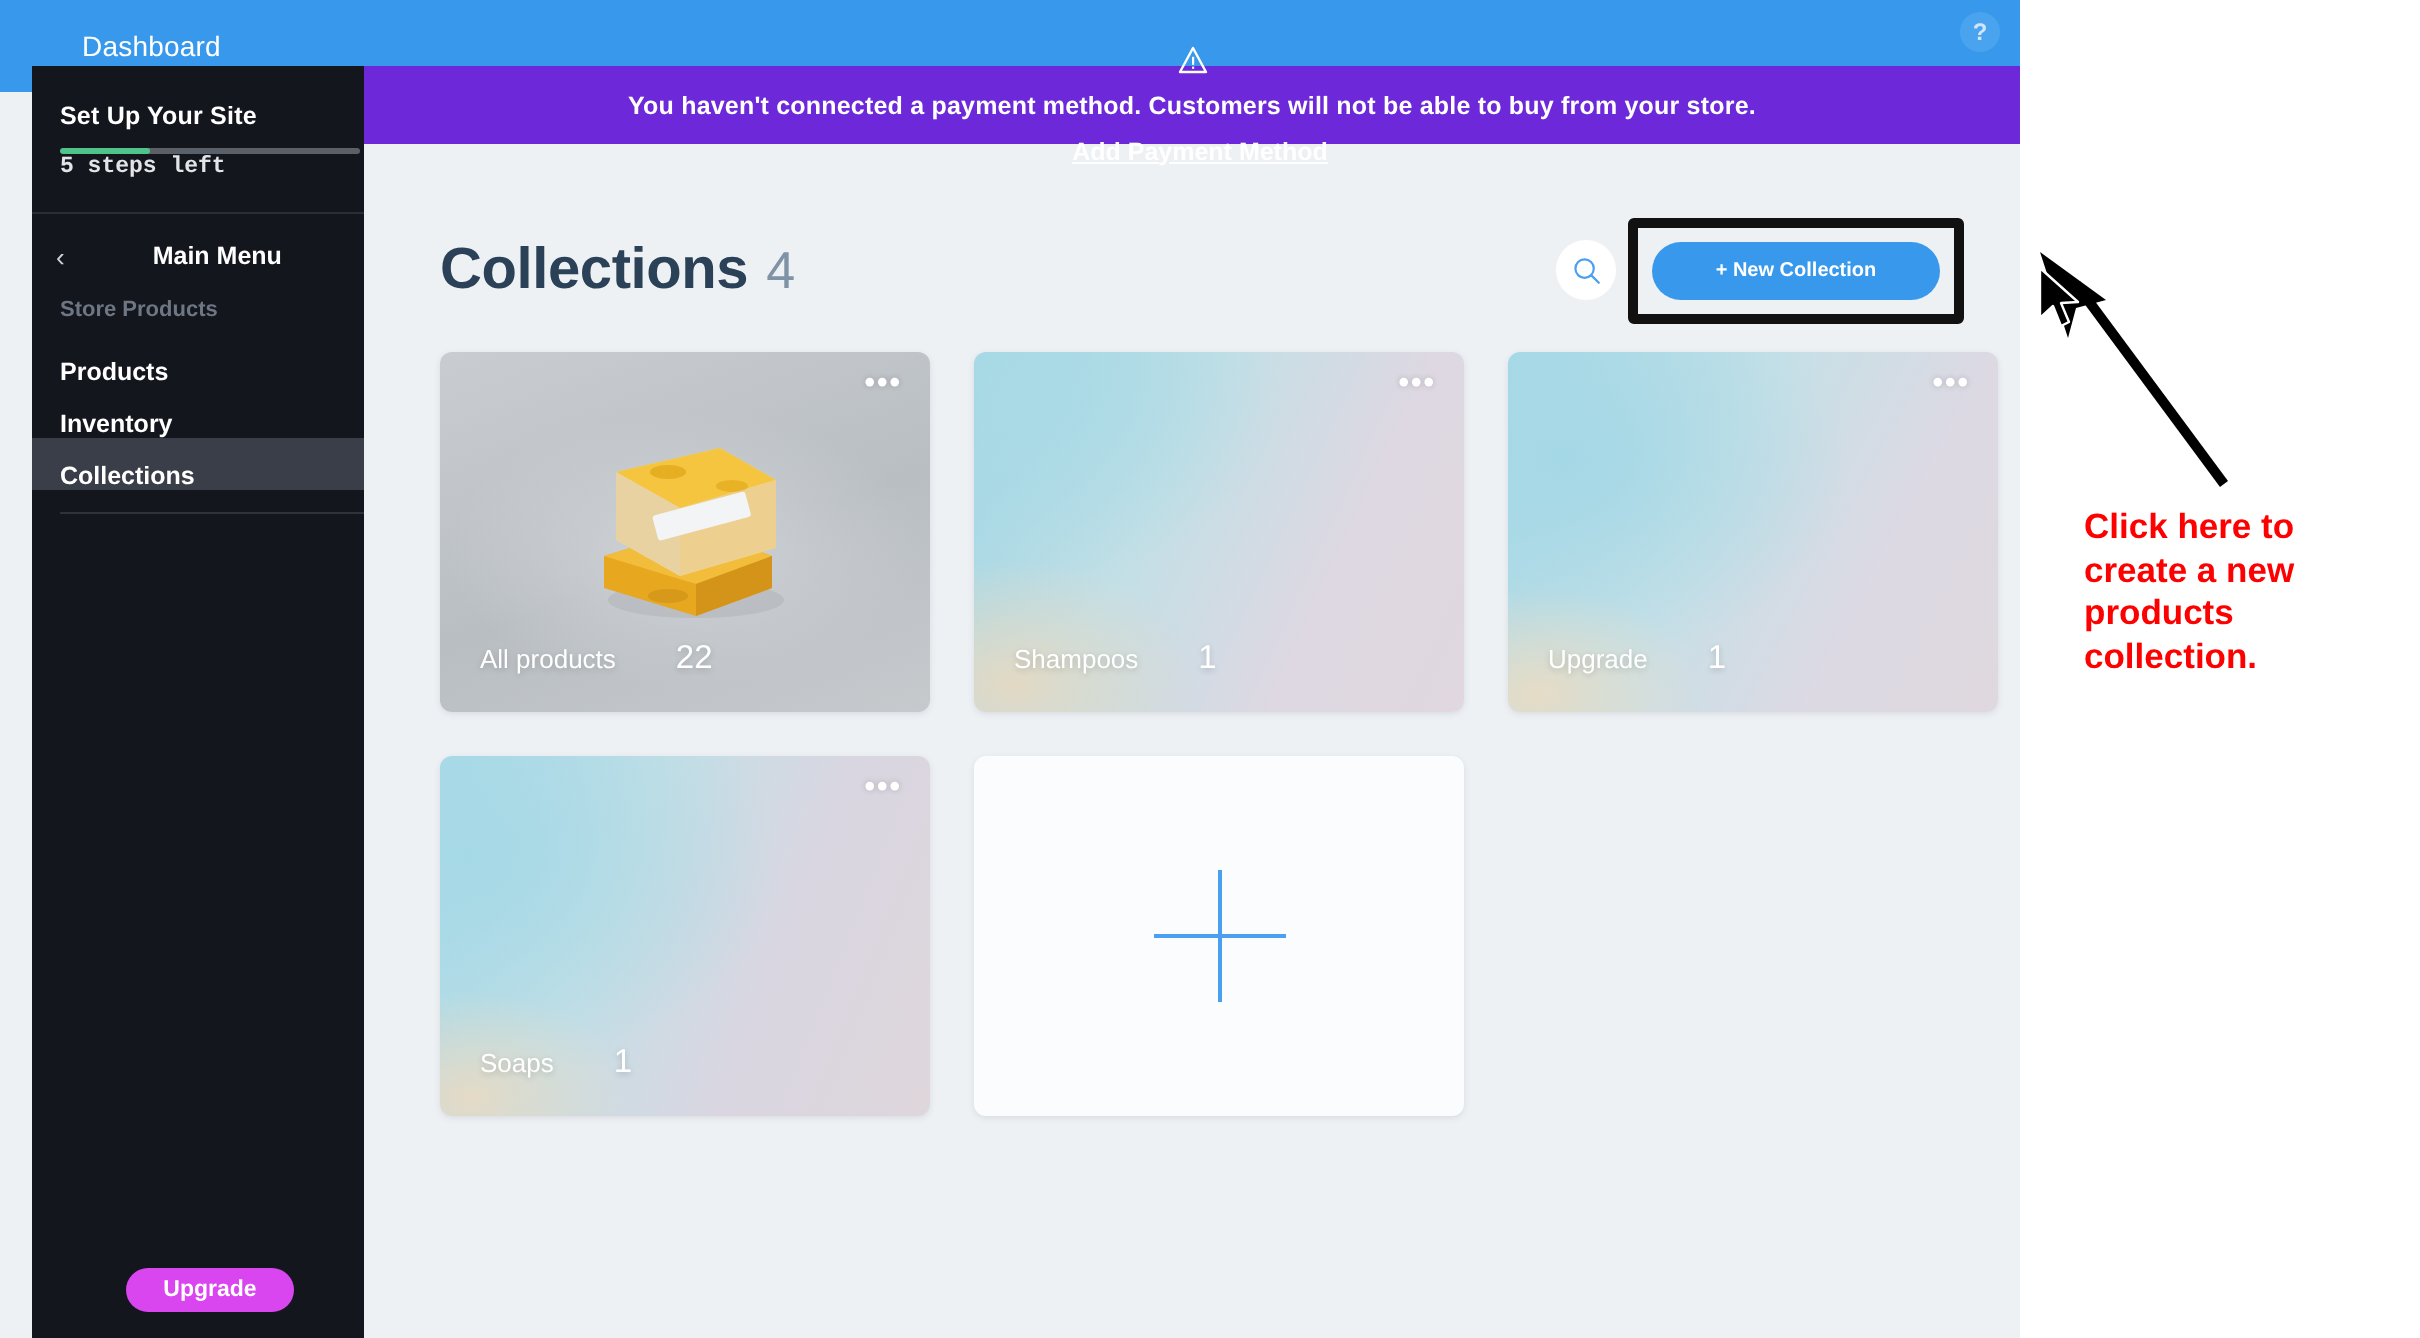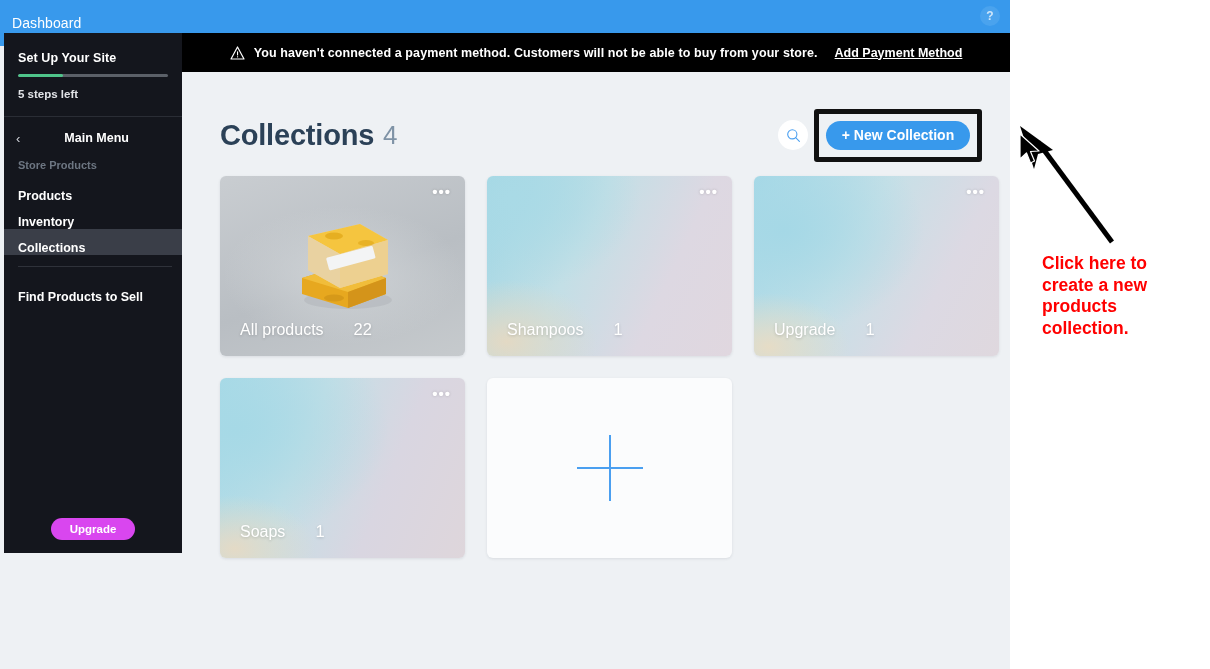--- a/index.html
+++ b/index.html
@@ -30,20 +30,21 @@
   }
 
   
   #topbar {
     position: absolute;
     left: 0; top: 0;
     width: 1010px; height: 46px;
     background: #3899ec;
     display: flex;
     align-items: center;
+    padding-left: 29px;
   }
   #topbar .title {
     color: #ffffff;
     font-size: 14px;
     font-weight: 400;
     margin-left: 12px;
     letter-spacing: .1px;
   }
   #help-btn {
     position: absolute;
@@ -56,23 +57,23 @@
     font-weight: 700;
     display: flex;
     align-items: center;
     justify-content: center;
     cursor: pointer;
   }
 
   
   #sidebar {
     position: absolute;
-    left: 4px; top: 33px;
+    left: 16px; top: 33px;
     width: 182px;
-    height: 520px;
+    height: 636px;
     background: #14161d;
   }
   .setup-block { padding: 18px 14px 16px 14px; }
   .setup-title {
     color: #ffffff;
     font-size: 12.5px;
     font-weight: 700;
     letter-spacing: .1px;
   }
   .progress-track {
@@ -82,24 +83,25 @@
     border-radius: 2px;
     overflow: hidden;
   }
   .progress-fill {
     height: 3px;
     background: #4fc48a;
     border-radius: 2px;
     width: 30%;
   }
   .setup-steps {
-    margin-top: 11px;
+    margin-top: 0;
     color: #e2e4e8;
     font-size: 11.5px;
     font-weight: 700;
+    font-family: Liberation Mono, monospace;
   }
   .sb-divider {
     height: 1px;
     background: #2a2d35;
     margin: 0;
   }
   .main-menu {
     display: flex;
     align-items: center;
     gap: 8px;
@@ -159,25 +161,26 @@
   
   #content {
     position: absolute;
     left: 182px; top: 33px;
     width: 828px; height: 636px;
     background: #eef1f4;
   }
 
   #banner {
     height: 39px;
-    background: #000000;
+    background: #6d28d9;
     display: flex;
     align-items: center;
     justify-content: center;
     gap: 9px;
+    flex-direction: column;
   }
   #banner .warn-ico {
     width: 15px; height: 14px;
     display: inline-block;
     position: relative;
   }
   #banner .warn-ico svg { display: block; }
   #banner .msg {
     color: #ffffff;
     font-size: 12.5px;
@@ -232,21 +235,21 @@
     padding: 7px;
     border: 5px solid #111111;
     border-radius: 3px;
     background: transparent;
   }
   #new-collection-btn {
     width: 144px; height: 29px;
     border-radius: 15px;
     background: #3899ec;
     color: #ffffff;
-    font-size: 14px;
+    font-size: 10px;
     font-weight: 700;
     display: flex;
     align-items: center;
     justify-content: center;
     border: none;
     cursor: pointer;
     font-family: "Liberation Sans", sans-serif;
   }
 
   
@@ -278,21 +281,21 @@
   }
   .card .cap {
     position: absolute;
     left: 20px; bottom: 17px;
     display: flex;
     align-items: baseline;
     gap: 30px;
     color: #ffffff;
     text-shadow: 0 1px 3px rgba(0,0,0,.18);
   }
-  .card .cap .nm { font-size: 16px; font-weight: 400; }
+  .card .cap .nm { font-size: 13px; font-weight: 400; }
   .card .cap .ct { font-size: 16.5px; font-weight: 400; }
 
   
   .bg-allproducts {
     background:
       radial-gradient(ellipse 70% 55% at 50% 55%, #cfd3d6 0%, rgba(207,211,214,0) 70%),
       linear-gradient(160deg, #c9cdd1 0%, #b9bec3 55%, #c6cacd 100%);
   }
   .soap-img {
     position: absolute;
@@ -400,23 +403,20 @@
       </div>
       <div class="nav-item">
         <span>Inventory</span>
       </div>
       <div class="nav-item active">
         <span>Collections</span>
       </div>
 
       <div class="nav-sep"></div>
 
-      <div class="nav-item">
-        <span>Find Products to Sell</span>
-      </div>
 
       <button id="upgrade-btn">Upgrade</button>
     </div>
 
     <div id="content">
 
       <div id="banner">
         <span class="warn-ico">
           <svg width="15" height="14" viewBox="0 0 15 14">
             <path d="M7.5 1 L14 13 L1 13 Z" fill="none" stroke="#ffffff" stroke-width="1.2" stroke-linejoin="round"></path>

